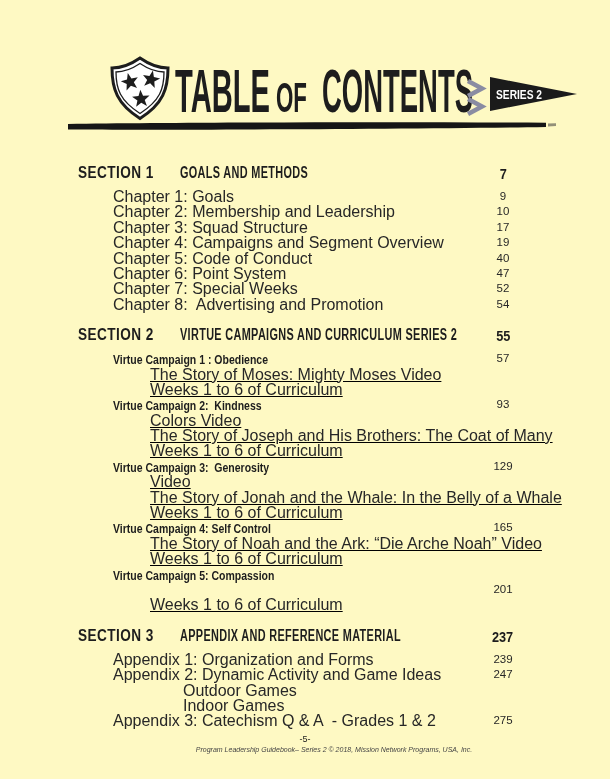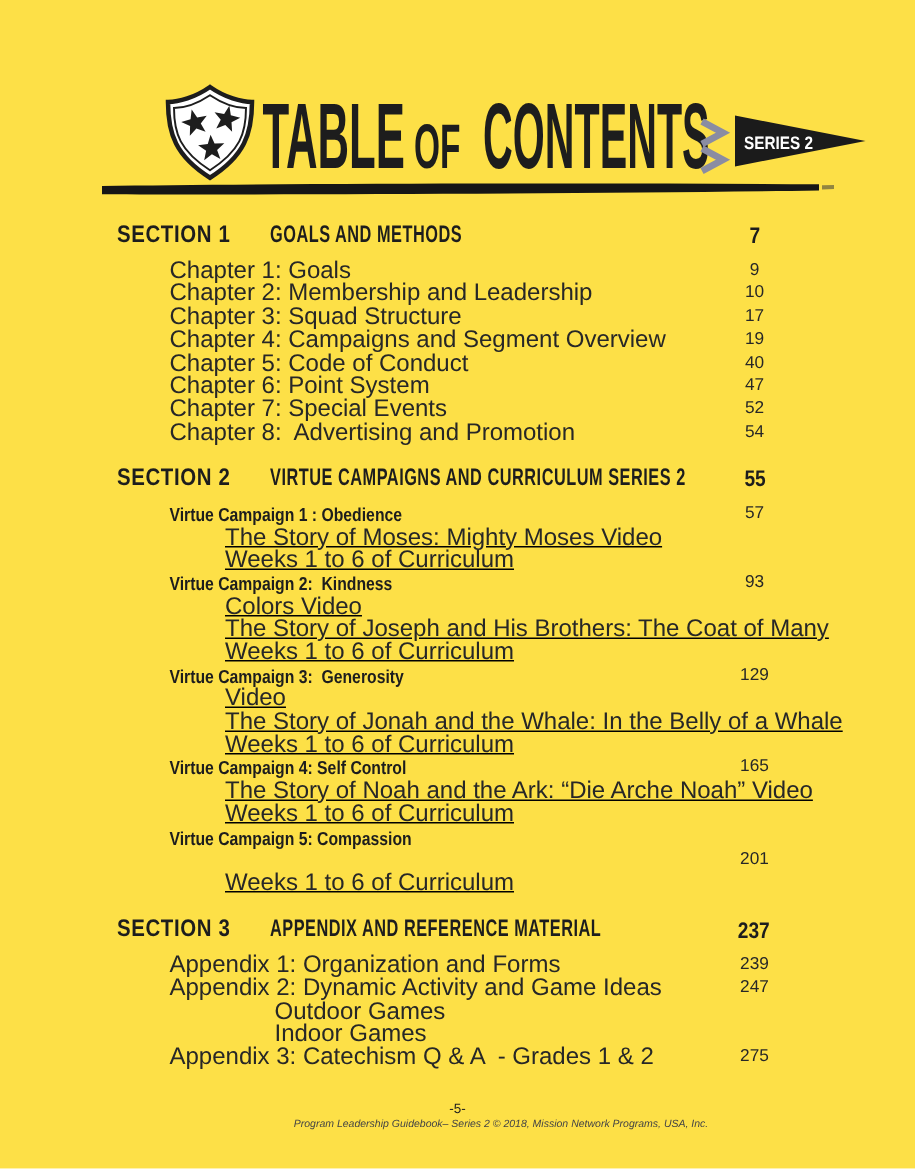--- a/index.html
+++ b/index.html
@@ -1,23 +1,23 @@
 <!DOCTYPE html>
 <html><head>
 <meta charset="utf-8">
 <style>
   html,body{margin:0;padding:0;background:#fff;}
-  .page{position:relative;width:610px;height:779px;background:#fde047;overflow:hidden;
+  .page{position:relative;width:610px;height:779px;background:#fef9c3;overflow:hidden;
         font-family:"Liberation Sans",sans-serif;}
   .hdr-svg{position:absolute;left:0;top:0;}
 
   
   .toc{position:absolute;left:78px;top:148px;width:470px;}
   .sec-row{position:relative;height:20px;margin-top:14px;margin-bottom:5px;white-space:nowrap;}
-  .sec-row:first-child{margin-top:0;}
+  .sec-row:first-child{margin-top:16px;}
   .sec-label{display:inline-block;width:102px;}
   .cond{display:inline-block;font-weight:bold;color:#1d1d1d;transform-origin:0 60%;white-space:pre;}
   .condL{font-size:16px;letter-spacing:0.5px;transform:scaleX(0.85);}
   .condT{font-size:16px;letter-spacing:0.5px;transform:scaleX(0.68);}
   .condP{font-size:15px;transform-origin:50% 60%;transform:scaleX(0.85);}
   .item-row{position:relative;height:15.4px;line-height:15.4px;white-space:nowrap;}
   .item-row .txt{font-size:16px;color:#272727;white-space:pre;}
   .item-row.campaign .txt{font-weight:bold;color:#1d1d1d;font-size:12.5px;display:inline-block;
         transform:scaleX(0.84);transform-origin:0 60%;}
   .indent-1{padding-left:35px;}
@@ -68,21 +68,21 @@
   </svg>
 
   <div class="toc">
       <div class="sec-row"><span class="sec-label"><span class="cond condL">SECTION 1</span></span><span class="sec-title"><span class="cond condT">GOALS AND METHODS</span></span><span class="pg sec-pg"><span class="cond condP">7</span></span></div>
       <div class="item-row indent-1"><span class="txt">Chapter 1: Goals</span><span class="pg item-pg">9</span></div>
       <div class="item-row indent-1"><span class="txt">Chapter 2: Membership and Leadership</span><span class="pg item-pg">10</span></div>
       <div class="item-row indent-1"><span class="txt">Chapter 3: Squad Structure</span><span class="pg item-pg">17</span></div>
       <div class="item-row indent-1"><span class="txt">Chapter 4: Campaigns and Segment Overview</span><span class="pg item-pg">19</span></div>
       <div class="item-row indent-1"><span class="txt">Chapter 5: Code of Conduct</span><span class="pg item-pg">40</span></div>
       <div class="item-row indent-1"><span class="txt">Chapter 6: Point System</span><span class="pg item-pg">47</span></div>
-      <div class="item-row indent-1"><span class="txt">Chapter 7: Special Events</span><span class="pg item-pg">52</span></div>
+      <div class="item-row indent-1"><span class="txt">Chapter 7: Special Weeks</span><span class="pg item-pg">52</span></div>
       <div class="item-row indent-1"><span class="txt">Chapter 8:  Advertising and Promotion</span><span class="pg item-pg">54</span></div>
       <div class="sec-row"><span class="sec-label"><span class="cond condL">SECTION 2</span></span><span class="sec-title"><span class="cond condT">VIRTUE CAMPAIGNS AND CURRICULUM SERIES 2</span></span><span class="pg sec-pg"><span class="cond condP">55</span></span></div>
       <div class="item-row indent-1 campaign"><span class="txt">Virtue Campaign 1 : Obedience</span><span class="pg item-pg">57</span></div>
       <div class="item-row indent-2"><span class="txt">The Story of Moses: Mighty Moses Video</span></div>
       <div class="item-row indent-2"><span class="txt">Weeks 1 to 6 of Curriculum</span></div>
       <div class="item-row indent-1 campaign"><span class="txt">Virtue Campaign 2:  Kindness</span><span class="pg item-pg">93</span></div>
       <div class="item-row indent-2"><span class="txt">Colors Video</span></div>
       <div class="item-row indent-2"><span class="txt">The Story of Joseph and His Brothers: The Coat of Many</span></div>
       <div class="item-row indent-2"><span class="txt">Weeks 1 to 6 of Curriculum</span></div>
       <div class="item-row indent-1 campaign"><span class="txt">Virtue Campaign 3:  Generosity</span><span class="pg item-pg">129</span></div>

